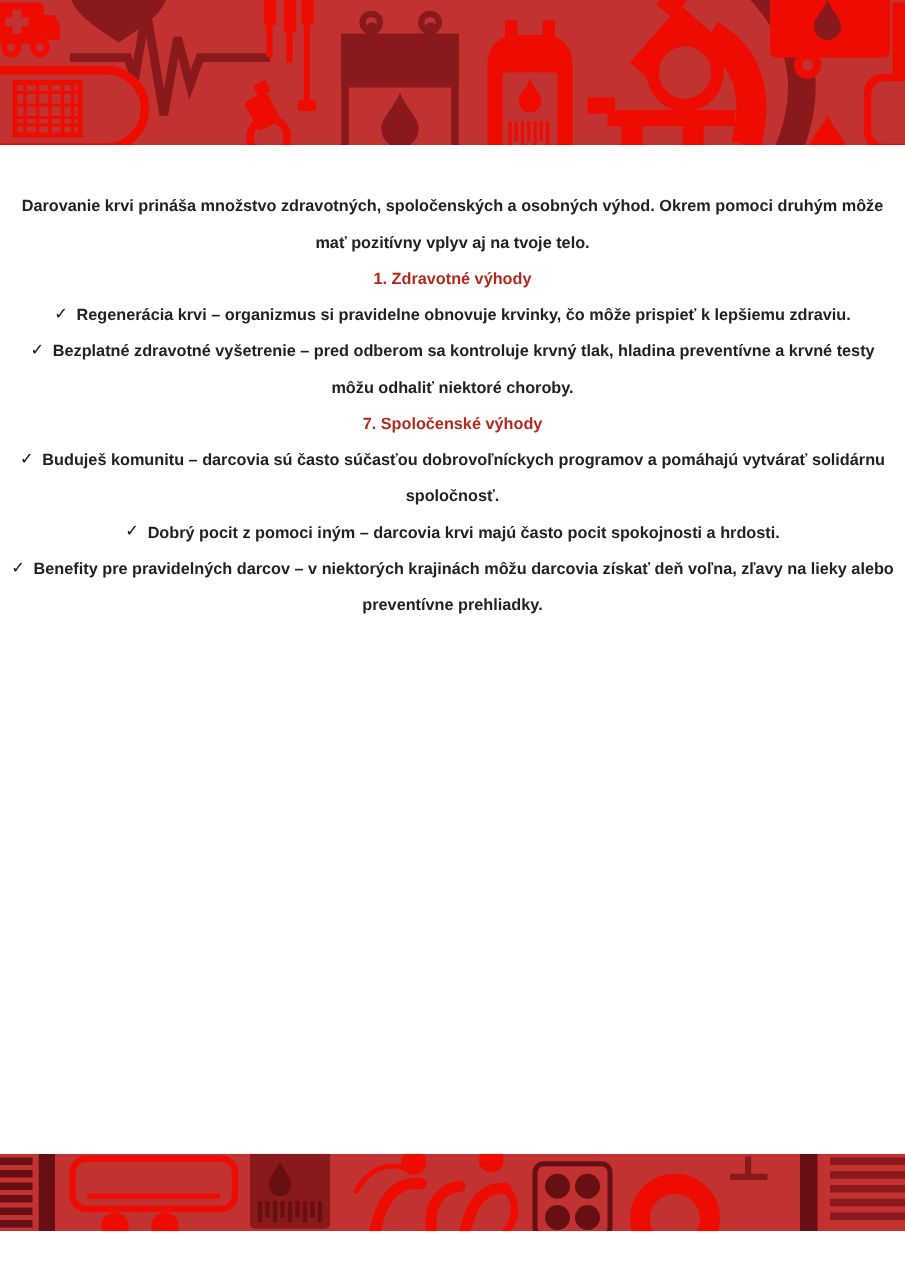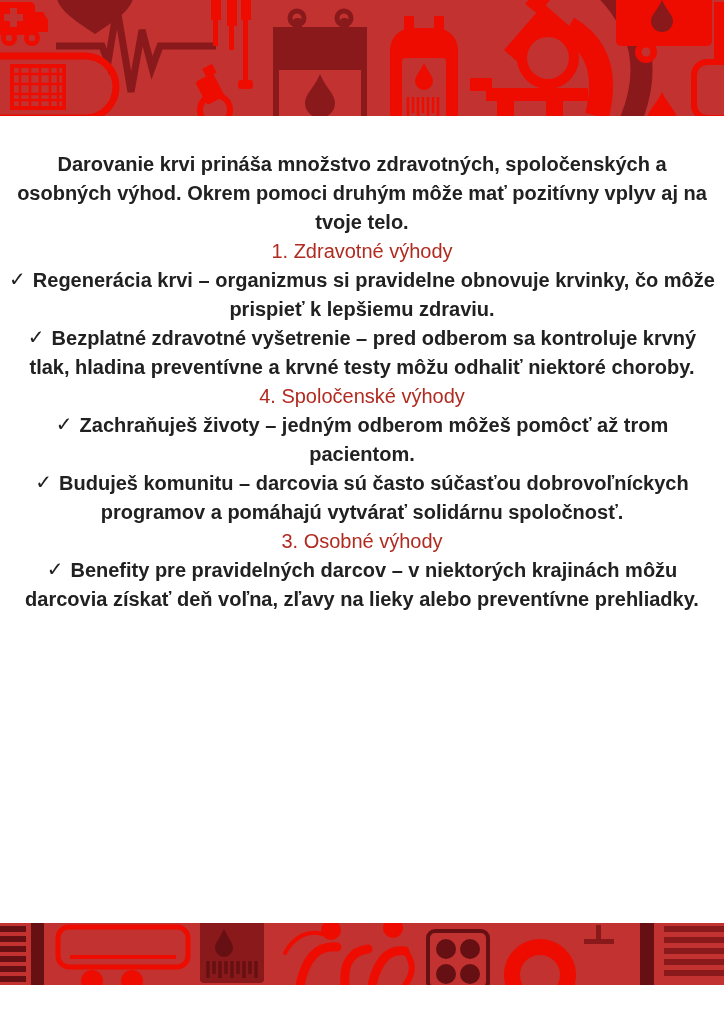--- a/index.html
+++ b/index.html
@@ -25,22 +25,22 @@
   .banner.bottom{height:62px;}
   .content{
     height:807px;overflow:hidden;
     padding:34px 8px 0;
     text-align:center;
     font-weight:bold;
     font-size:19px;
     line-height:29px;
     color:var(--c-body_text);
   }
-  .content p,.content h2{margin:0;padding:0;font-size:20px;line-height:29px;}
-  h2.heading{color:var(--c-heading);font-weight:normal;text-align:center;}
+  .content p,.content h2{margin:0;padding:0;font-size:13px;line-height:29px;}
+  h2.heading{color:var(--c-heading);font-weight:bold;text-align:center;}
   .check{display:inline-block;margin-right:7px;transform:translateY(-1px);}
   
   .f-bg{fill:var(--c-banner_background);}
   .f-br{fill:var(--c-icon_bright);}
   .f-dk{fill:var(--c-icon_dark);}
   .f-dkr{fill:var(--c-icon_darkest);}
   .s-br{stroke:var(--c-icon_bright);}
   .s-dk{stroke:var(--c-icon_dark);}
   .s-dkr{stroke:var(--c-icon_darkest);}
   .ns{fill:none;}
@@ -154,25 +154,24 @@
   </header>
 
   <main class="content">
 
     <p class="intro">Darovanie krvi prináša množstvo zdravotných, spoločenských a osobných výhod. Okrem pomoci druhým môže mať pozitívny vplyv aj na tvoje telo.</p>
 
     <h2 class="heading">1. Zdravotné výhody</h2>
     <p class="item"><span class="check">✓</span><span>Regenerácia krvi – organizmus si pravidelne obnovuje krvinky, čo môže prispieť k lepšiemu zdraviu.</span></p>
     <p class="item"><span class="check">✓</span><span>Bezplatné zdravotné vyšetrenie – pred odberom sa kontroluje krvný tlak, hladina preventívne a krvné testy môžu odhaliť niektoré choroby.</span></p>
 
-    <h2 class="heading">4. Spoločenské výhody</h2>
-    <p class="item"><span class="check">✓</span><span>Zachraňuješ životy – jedným odberom môžeš pomôcť až trom pacientom.</span></p>
+    <h2 class="heading">7. Spoločenské výhody</h2>
     <p class="item"><span class="check">✓</span><span>Buduješ komunitu – darcovia sú často súčasťou dobrovoľníckych programov a pomáhajú vytvárať solidárnu spoločnosť.</span></p>
 
-    <h2 class="heading">3. Osobné výhody</h2>
+    <p class="item"><span class="check">✓</span><span>Dobrý pocit z pomoci iným – darcovia krvi majú často pocit spokojnosti a hrdosti.</span></p>
     <p class="item"><span class="check">✓</span><span>Benefity pre pravidelných darcov – v niektorých krajinách môžu darcovia získať deň voľna, zľavy na lieky alebo preventívne prehliadky.</span></p>
 
   </main>
 
   <footer class="banner bottom">
     <svg viewBox="0 0 724 62" preserveAspectRatio="none">
       <rect class="f-bg" x="0" y="0" width="724" height="62"></rect>
 
       <g>
         <rect class="f-dkr" x="0" y="3" width="26" height="6"></rect>

